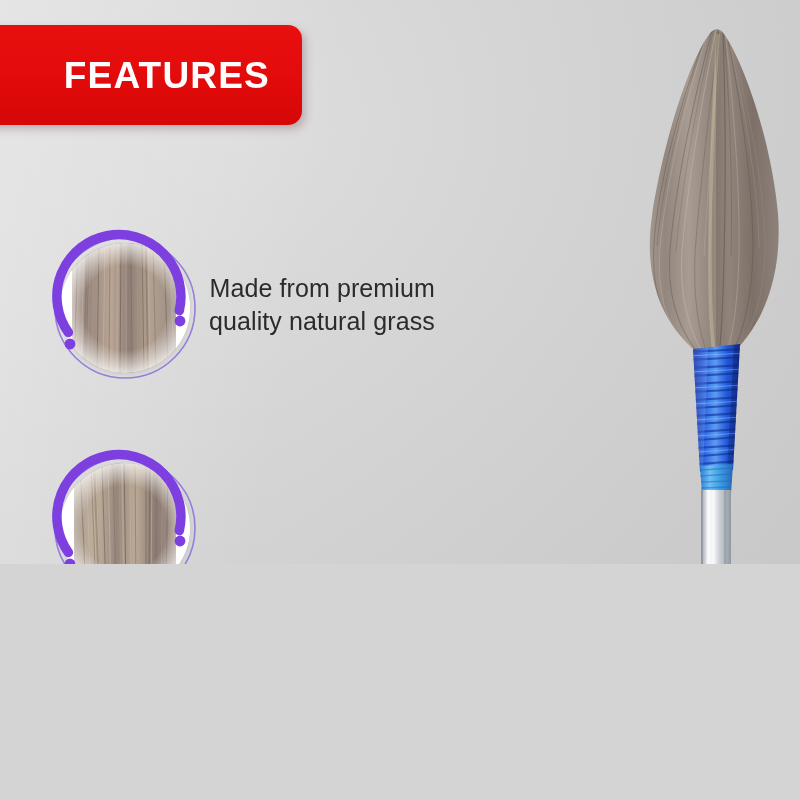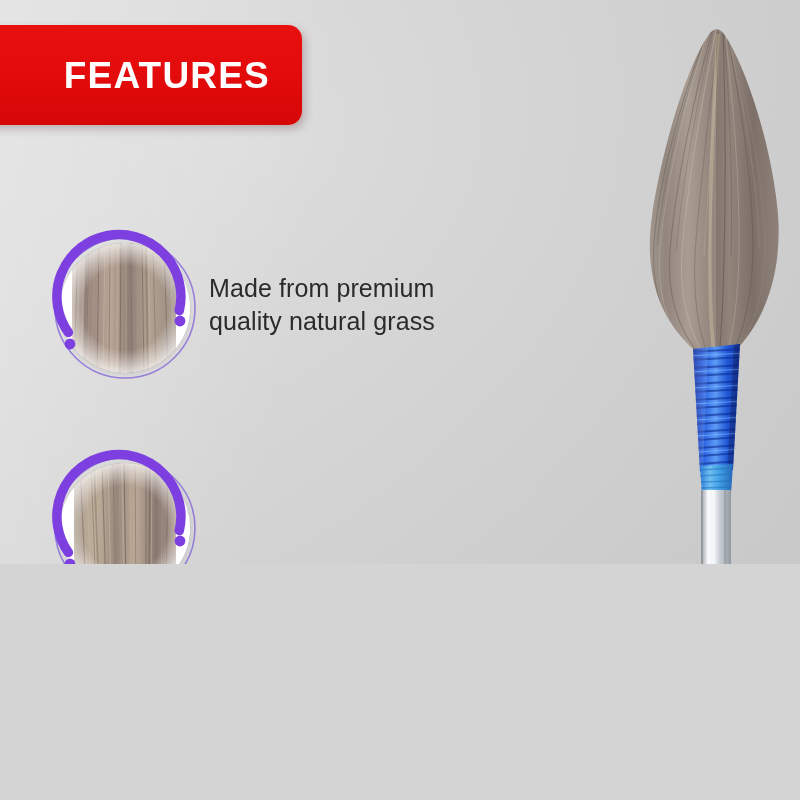--- a/index.html
+++ b/index.html
@@ -132,21 +132,21 @@
       </svg>
       <div class="photo-fade"></div>
     </div>
     <svg class="arc-svg" viewBox="0 0 152 152">
       <circle cx="76" cy="76" r="70" fill="none" stroke="#8a6fd6" stroke-width="1.6" opacity=".85"></circle>
       <path d="M 19.4 100.5 A 62 62 0 1 1 130.3 78.6" fill="none" stroke="#7d3fe0" stroke-width="9.5" stroke-linecap="round"></path>
       <circle cx="131" cy="89" r="5.4" fill="#7d3fe0"></circle>
       <circle cx="21" cy="112" r="5.4" fill="#7d3fe0"></circle>
     </svg>
   </div>
-  <div class="feature-text" style="left:209px;top:272px;">Made from premium
+  <div class="feature-text" style="left:209px;top:272px;text-align:right;">Made from premium
 quality natural grass</div>
 
   <div class="circle-wrap" style="left:49px;top:452px;">
     <div class="circle-photo">
       <svg class="bristles" viewBox="0 0 130 130" preserveAspectRatio="none">
         <defs>
           <linearGradient id="bg2" x1="0" y1="0" x2="1" y2="0">
             <stop offset="0%" stop-color="#ab9c90"></stop>
             <stop offset="22%" stop-color="#c0b09c"></stop>
             <stop offset="42%" stop-color="#96857b"></stop>

